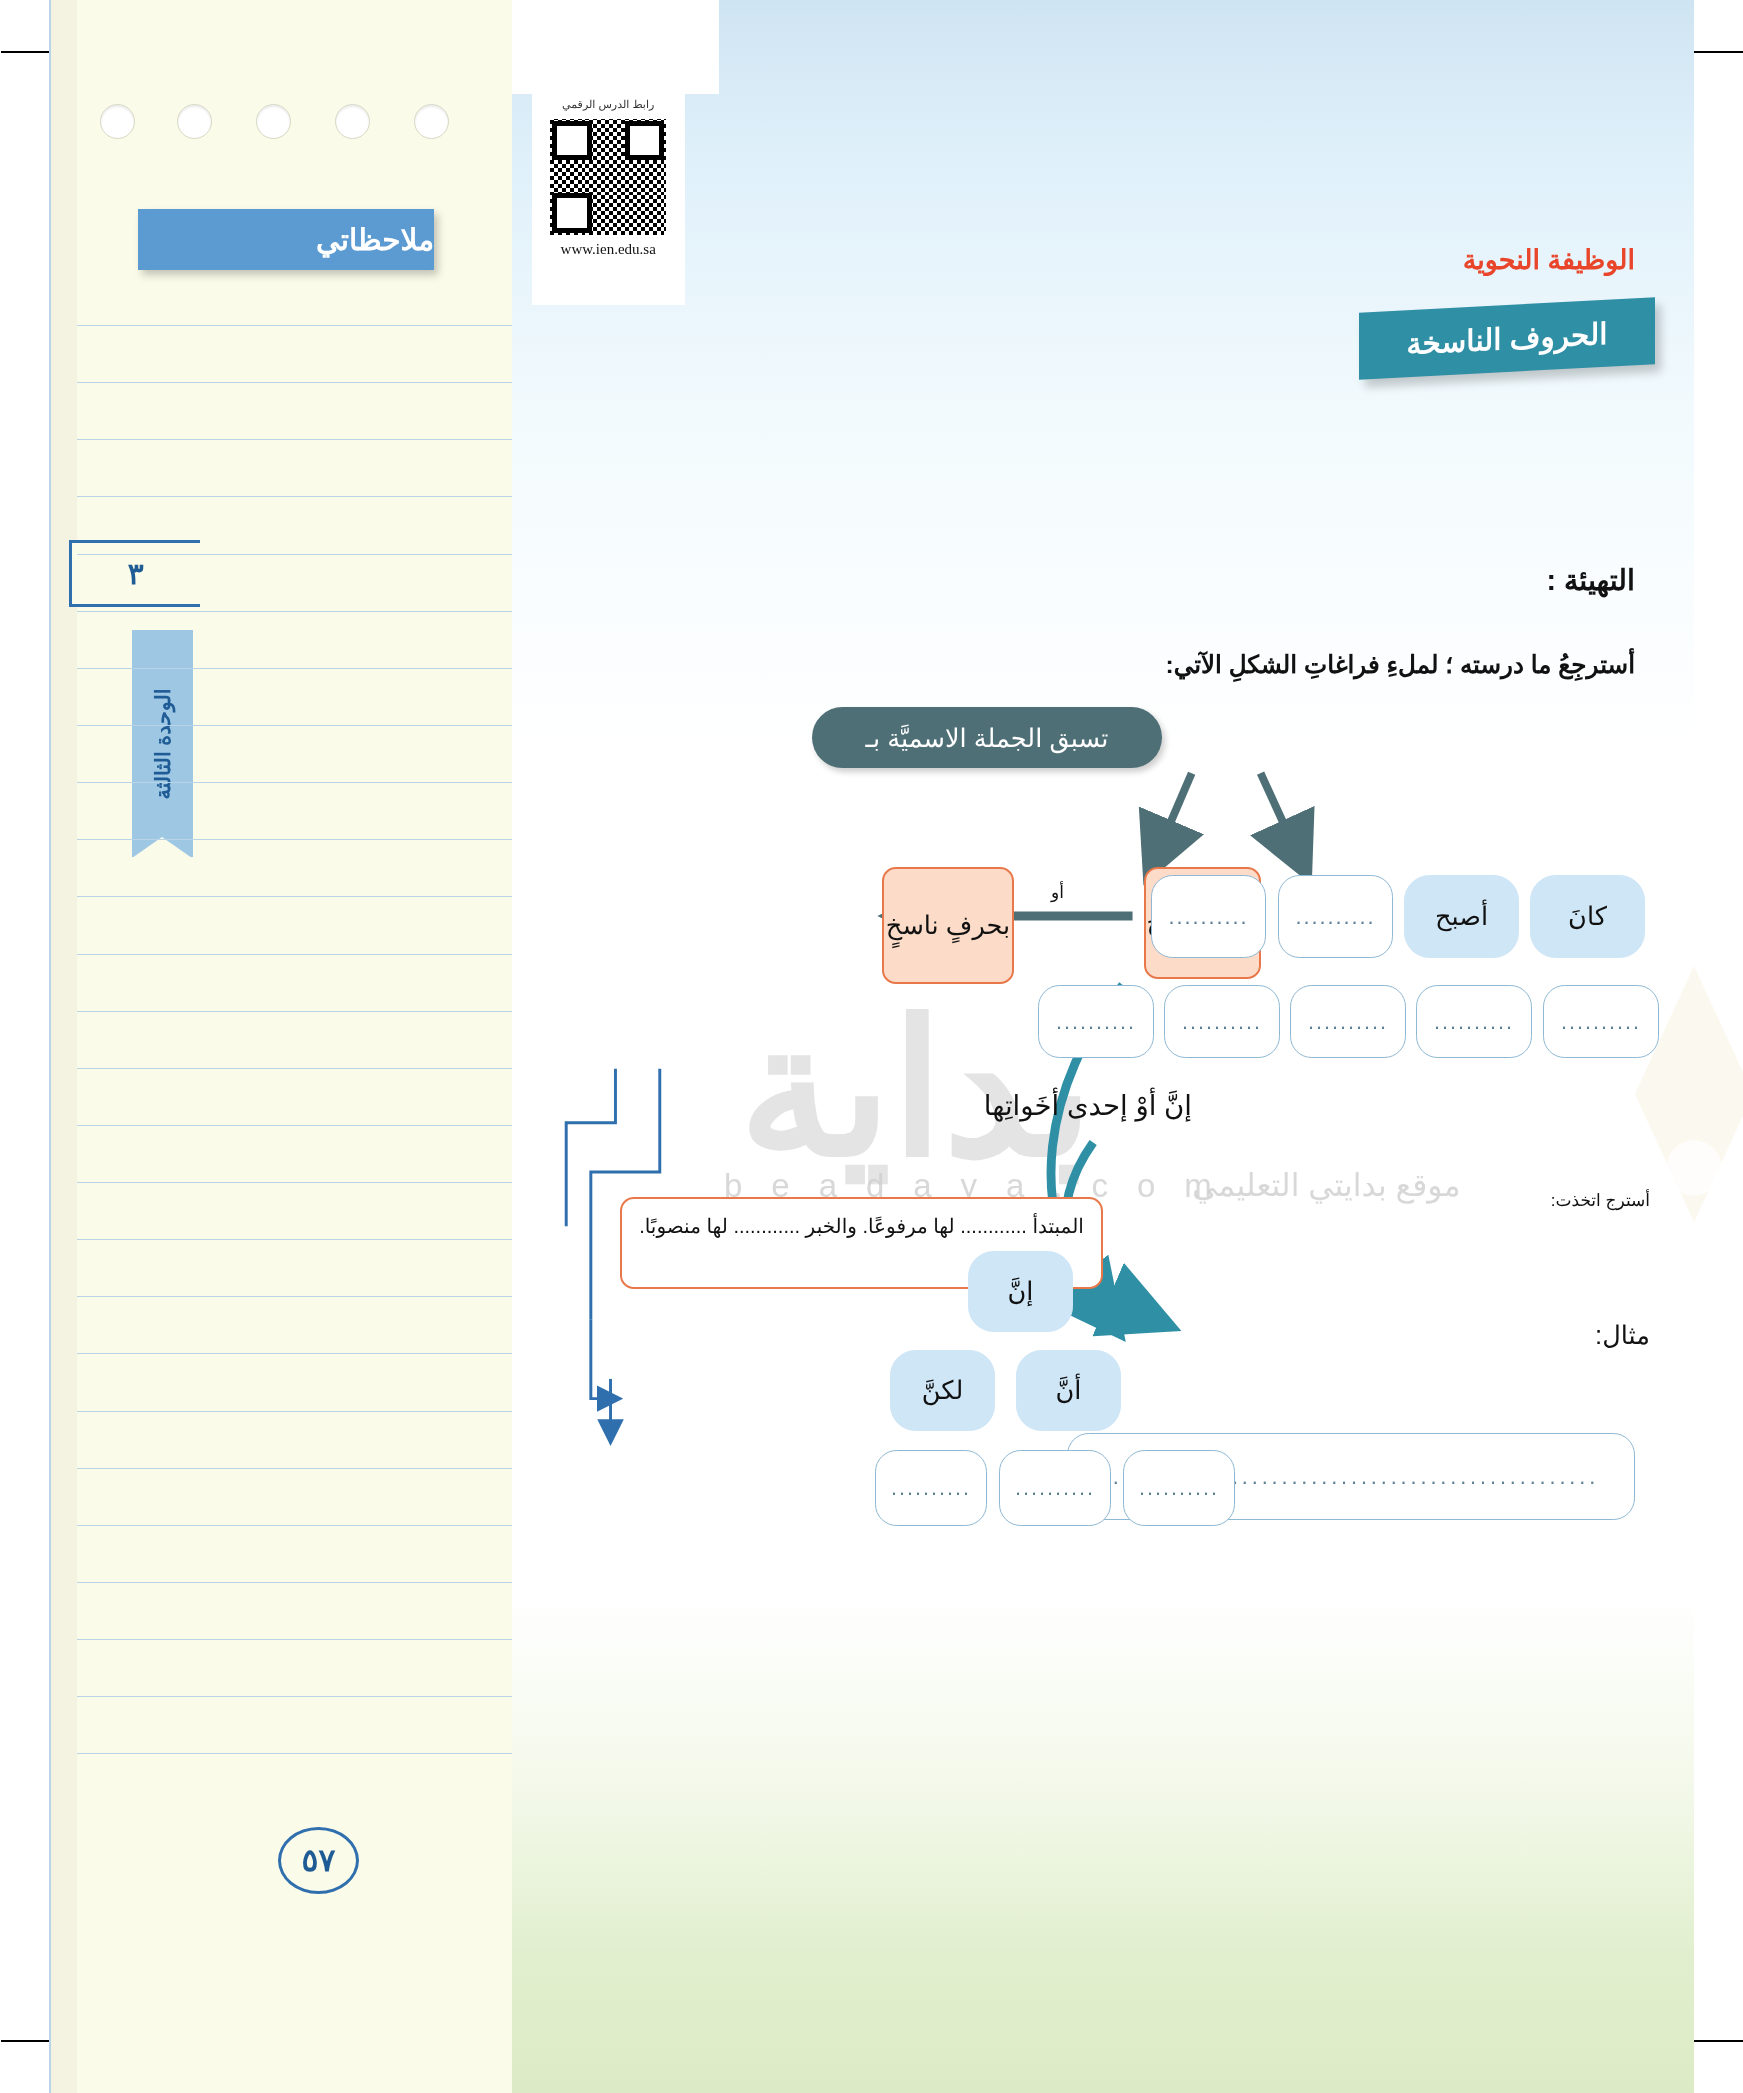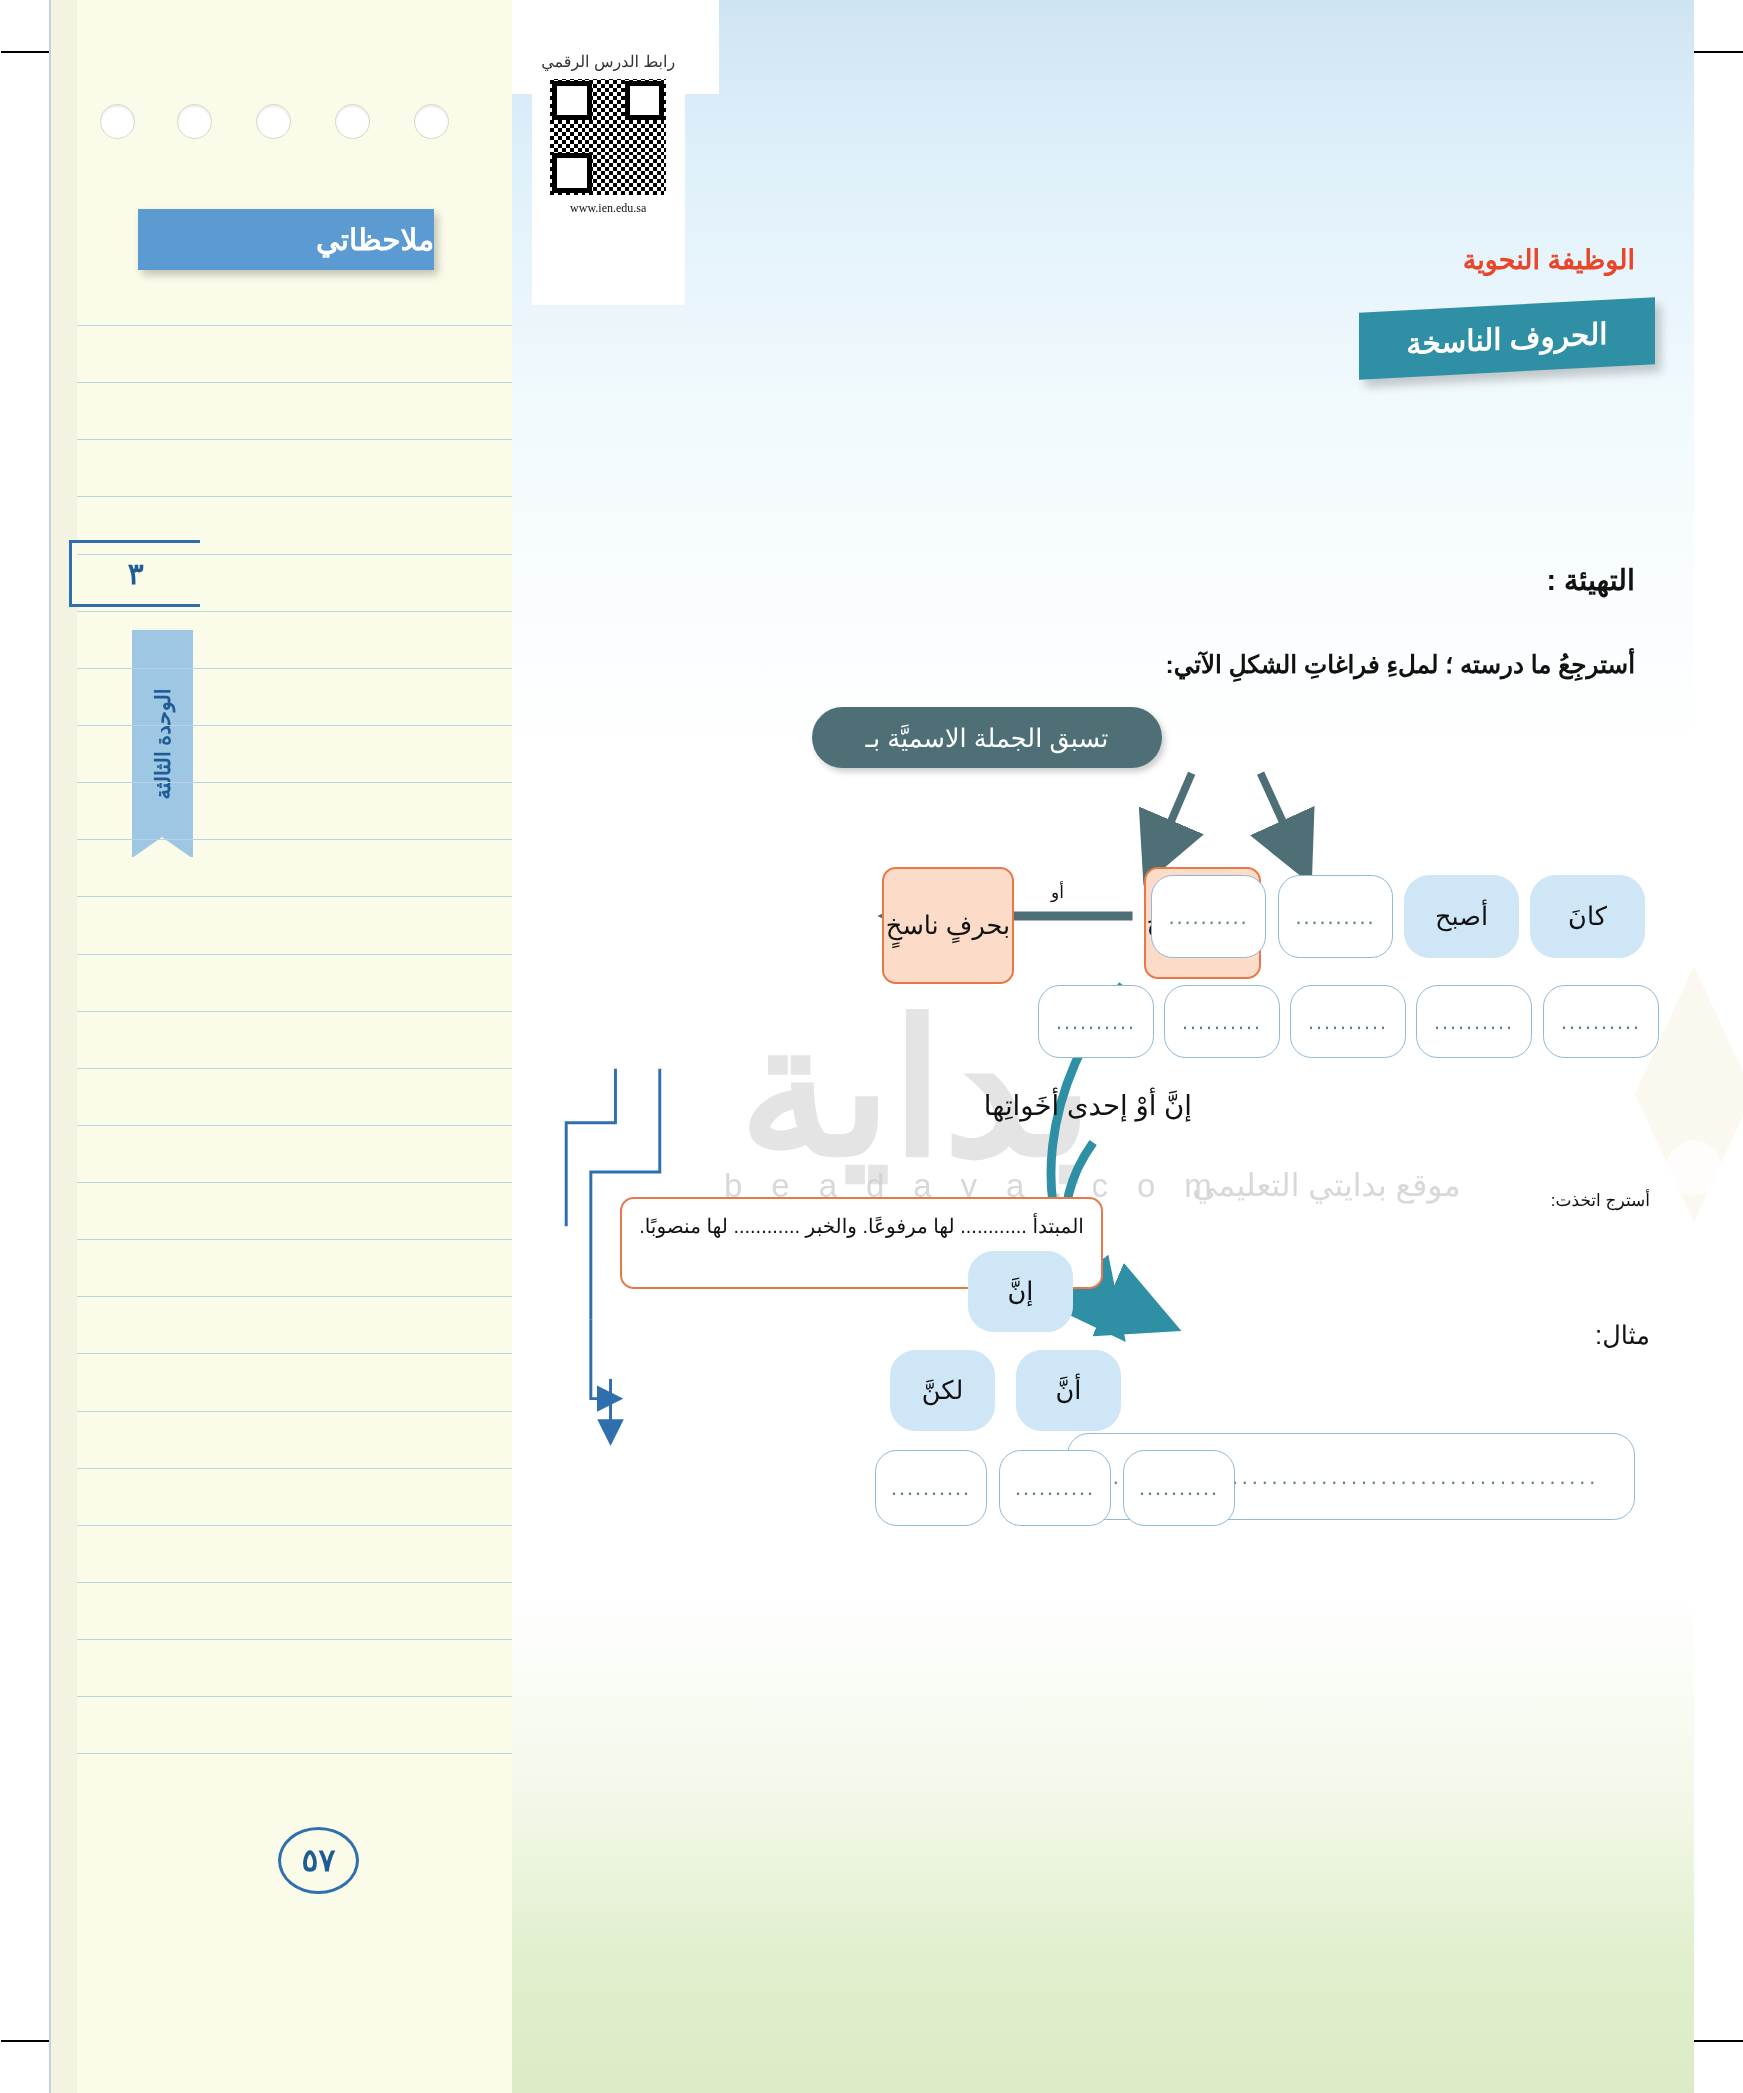--- a/index.html
+++ b/index.html
@@ -178,23 +178,23 @@
   .qr-block {
     position: absolute;
     left: 483px;
     top: 0px;
     width: 153px;
     height: 305px;
     background: #ffffff;
     text-align: center;
   }
   .qr-caption {
-    font-size: 16px;
+    font-size: 11px;
     color: #333;
-    margin-top: 52px;
+    margin-top: 98px;
     direction: rtl;
   }
   .qr-img {
     width: 116px;
     height: 116px;
     margin: 7.9px auto 0;
     background:
       repeating-linear-gradient(0deg, #000 0 3.9px, #fff 3.9px 7.9px),
       repeating-linear-gradient(90deg, #000 0 3.9px, #fff 3.9px 7.9px);
     background-blend-mode: difference;
@@ -204,21 +204,21 @@
     content: "";
     position: absolute;
     width: 29.6px; height: 29.6px;
     border: 5.9px solid #000;
     background: #fff;
   }
   .qr-img::before { left: 2px; top: 2px; }
   .qr-img::after { right: 2px; top: 2px; }
   .qr-inner::before { left: 2px; bottom: 2px; }
   .qr-url {
-    font-size: 12px;
+    font-size: 15px;
     color: #111;
     margin-top: 5.9px;
     direction: ltr;
     font-family: "Liberation Serif", serif;
   }
 
   
   .title-main {
     position: absolute;
     right: 59px;

